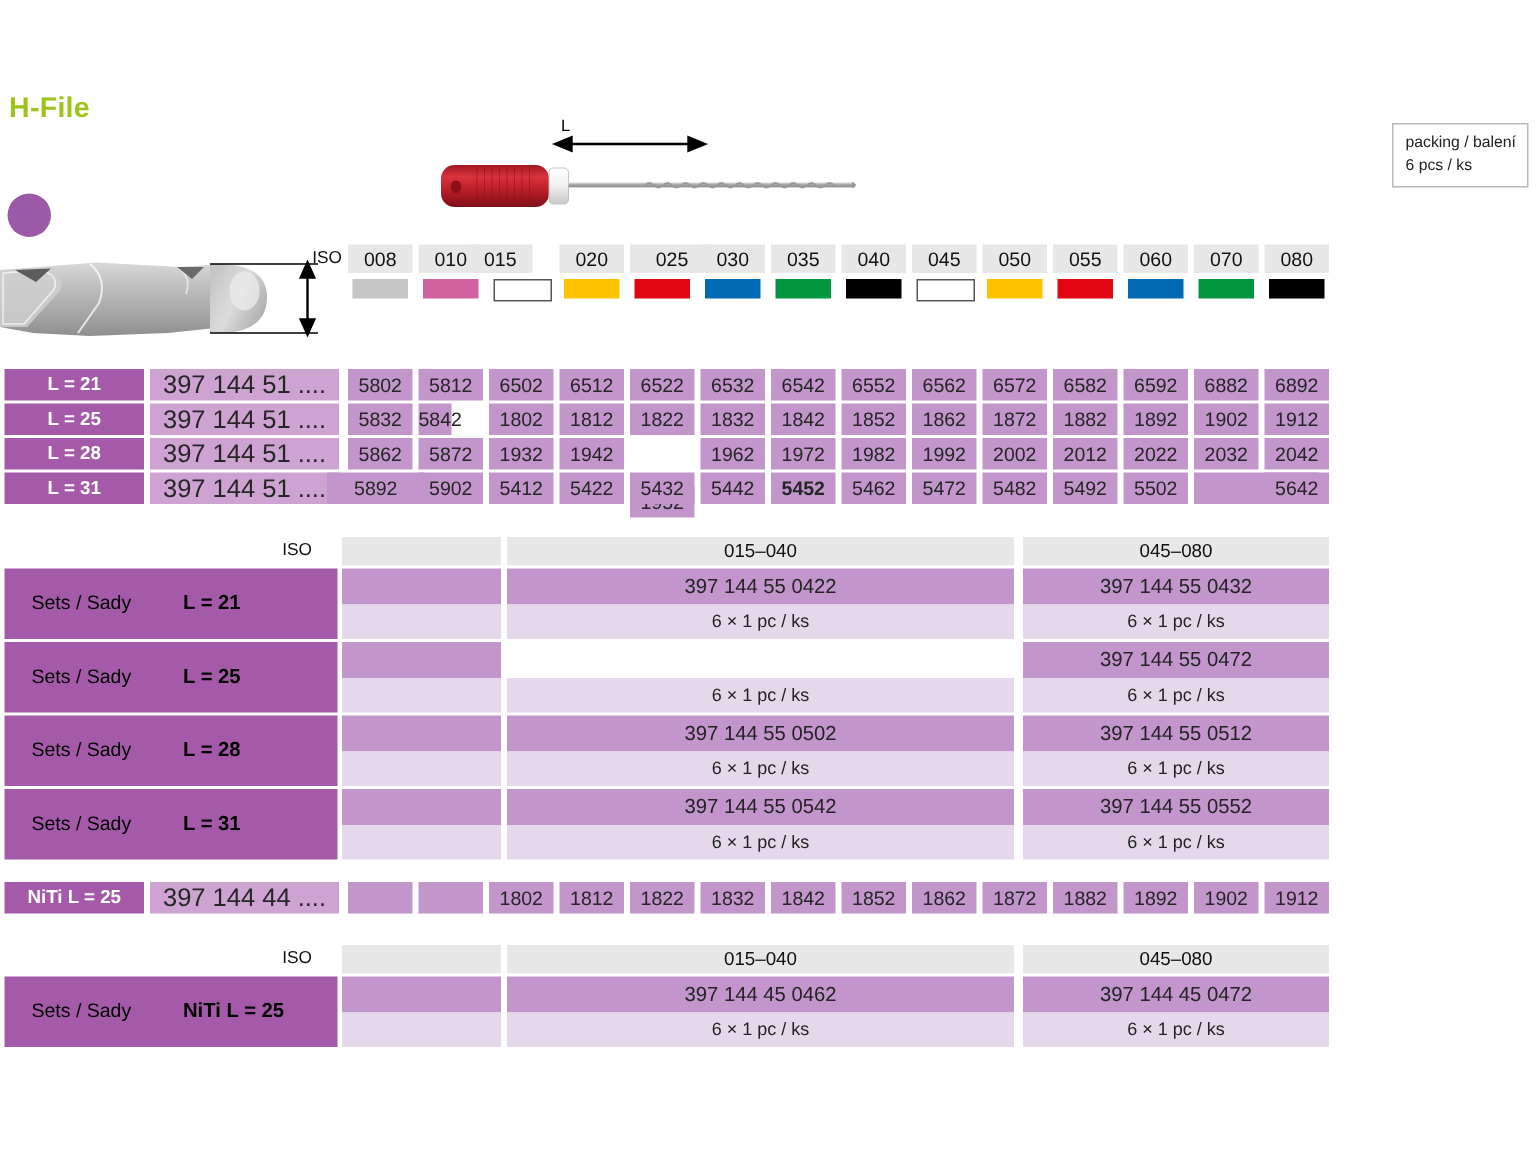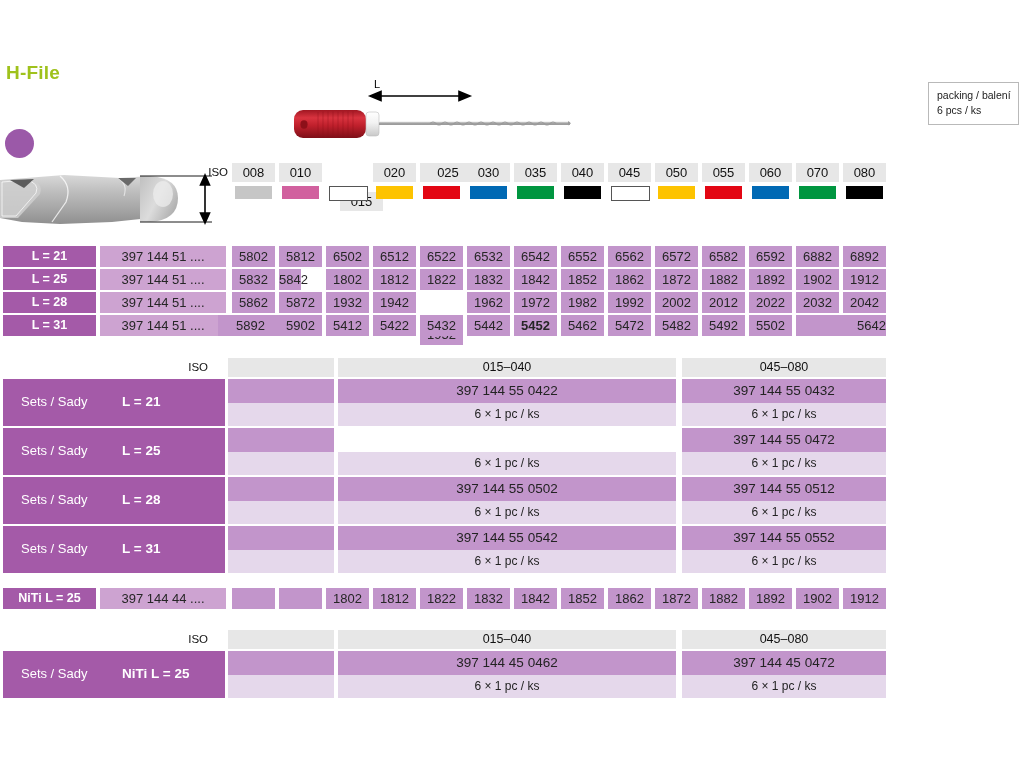--- a/index.html
+++ b/index.html
@@ -58,21 +58,21 @@
   .mtable{position:absolute;left:0;top:246px;width:1024px;}
   .mrow{position:relative;height:21px;margin-bottom:2px;}
   .lbl{
     position:absolute;left:3px;top:0;width:93px;height:21px;
     background:#a45aa8;color:#fff;
     font-size:12.5px;font-weight:bold;text-align:center;line-height:21px;
   }
   .code{
     position:absolute;left:100px;top:0;width:126px;height:21px;
     background:#cda3d1;color:#262626;
-    font-size:13px;text-align:center;line-height:21px;
+    font-size:17px;text-align:center;line-height:21px;
   }
   .cell{
     position:absolute;top:0;height:21px;
     background:#c295cb;color:#262626;
     font-size:13px;text-align:center;line-height:21px;
   }
 
   
   .setsBlock{position:absolute;left:0;width:1024px;}
   .setsHdr{position:relative;height:19px;}
@@ -83,21 +83,21 @@
   .setsHdrGap{
     position:absolute;top:0;height:19px;background:#e7e7e7;
   }
   .setsHdrCell{
     position:absolute;top:0;height:19px;background:#e7e7e7;
     font-size:12.5px;color:#111;text-align:center;line-height:19px;
   }
   .setRow{position:relative;height:47px;margin-top:2px;}
   .setLbl{
     position:absolute;left:3px;top:0;width:222px;height:47px;
-    background:#a45aa8;color:#ffffff;
+    background:#a45aa8;color:#000000;
   }
   .setLbl .sl1{
     position:absolute;left:18px;top:15px;font-size:13px;font-weight:normal;
   }
   .setLbl .sl2{
     position:absolute;left:119px;top:15px;font-size:13.5px;font-weight:bold;
   }
   .setGapTop{position:absolute;top:0;height:24px;background:#c295cb;}
   .setGapBot{position:absolute;top:24px;height:23px;background:#e5d8eb;}
   .setCellTop{
@@ -210,21 +210,21 @@
     </g>
   </svg>
 
   <div class="isoHdr">
     <div class="isoLabel">ISO</div>
     <div id="isoCells">
         <div class="isoCell" style="left: 232px; width: 43px;">008</div>
         <div class="swatch" style="left: 235px; width: 37px; background: rgb(198, 198, 198);"></div>
         <div class="isoCell" style="left: 279px; width: 43px;">010</div>
         <div class="swatch" style="left: 282px; width: 37px; background: rgb(209, 96, 158);"></div>
-        <div class="isoCell" style="left: 340px; width: 43px; margin-top: 29px;">015</div>
+        <div class="isoCell" style="left: 312px; width: 43px;">015</div>
         <div class="swatch" style="left: 329px; width: 37px; background: rgb(255, 255, 255); border: 1px solid rgb(85, 85, 85);"></div>
         <div class="isoCell" style="left: 373px; width: 43px;">020</div>
         <div class="swatch" style="left: 376px; width: 37px; background: rgb(253, 195, 0);"></div>
         <div class="isoCell" style="left: 420px; width: 56px;">025</div>
         <div class="swatch" style="left: 423px; width: 37px; background: rgb(227, 6, 19);"></div>
         <div class="isoCell" style="left: 467px; width: 43px;">030</div>
         <div class="swatch" style="left: 470px; width: 37px; background: rgb(0, 105, 180);"></div>
         <div class="isoCell" style="left: 514px; width: 43px;">035</div>
         <div class="swatch" style="left: 517px; width: 37px; background: rgb(0, 150, 64);"></div>
         <div class="isoCell" style="left: 561px; width: 43px;">040</div>
@@ -309,21 +309,21 @@
           <div class="cell" style="left: 373px; width: 43px;">5422</div>
           <div class="cell" style="left: 420px; width: 43px;">5432</div>
           <div class="cell" style="left: 467px; width: 43px;">5442</div>
           <div class="cell" style="left: 514px; width: 43px; font-weight: bold;">5452</div>
           <div class="cell" style="left: 561px; width: 43px;">5462</div>
           <div class="cell" style="left: 608px; width: 43px;">5472</div>
           <div class="cell" style="left: 655px; width: 43px;">5482</div>
           <div class="cell" style="left: 702px; width: 43px;">5492</div>
           <div class="cell" style="left: 749px; width: 43px;">5502</div>
           <div class="cell" style="left: 796px; width: 43px; padding-left: 40px;">5632</div>
-          <div class="cell" style="left: 843px; width: 43px; text-align: right;">5642</div>
+          <div class="cell" style="left: 843px; width: 43px;">5642</div>
         </div>
       </div>
   </div>
 
   <div class="setsBlock" id="setsBlock" style="top:358px;">
       <div class="setsHdr">
         <div class="setsIsoLbl">ISO</div>
         <div class="setsHdrGap" style="left: 228px; width: 106px;"></div>
         <div class="setsHdrCell" style="left: 338px; width: 338px;">015–040</div>
         <div class="setsHdrCell" style="left: 682px; width: 204px;">045–080</div>

